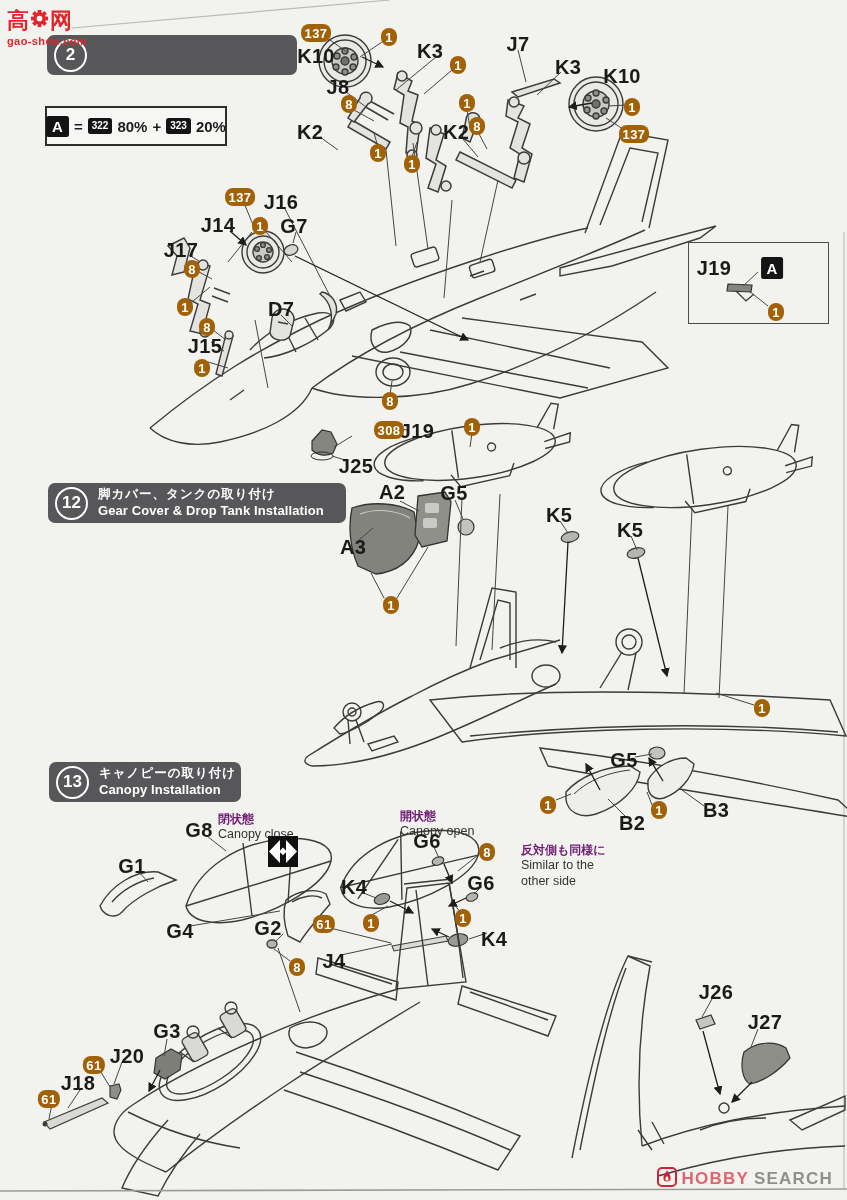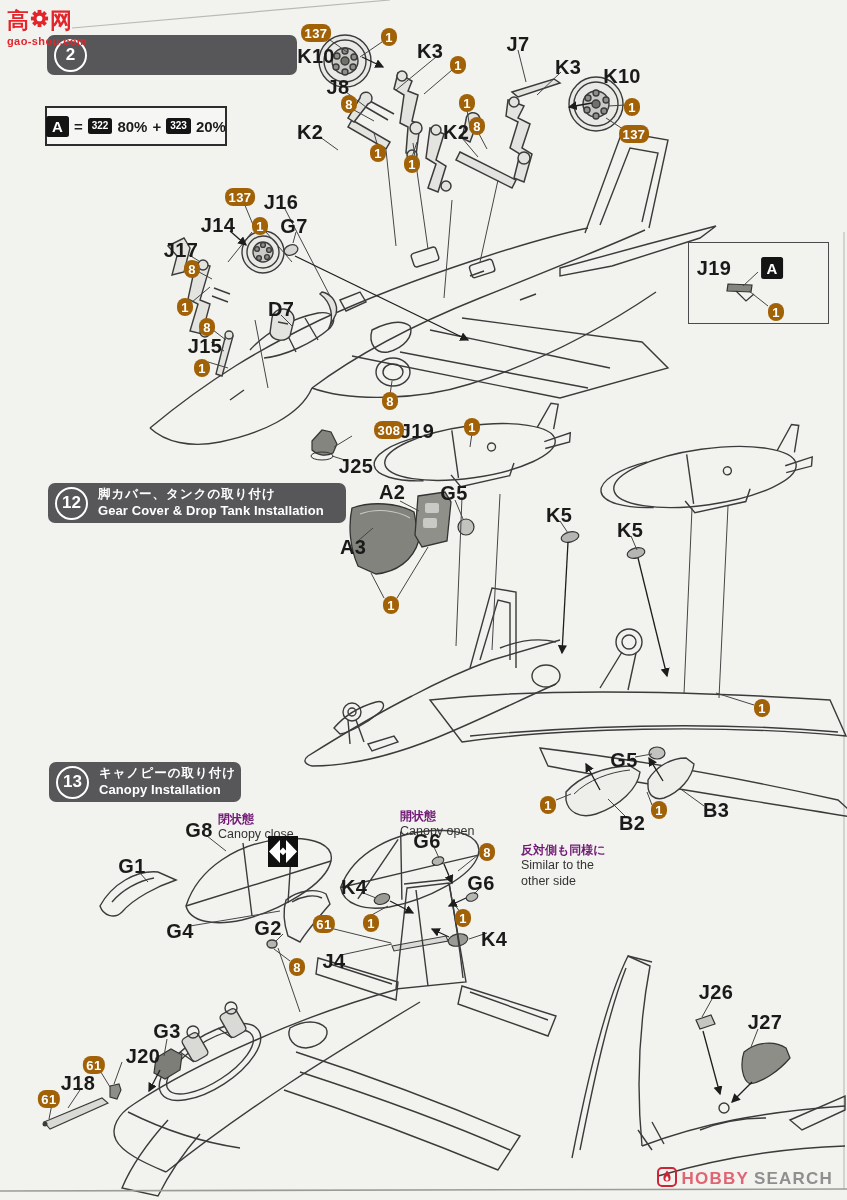--- a/index.html
+++ b/index.html
@@ -473,21 +473,21 @@
     <div class="lbl-part" style="left: 199px; top: 830px;">G8</div>
     <div class="lbl-part" style="left: 132px; top: 866px;">G1</div>
     <div class="lbl-part" style="left: 427px; top: 841px;">G6</div>
     <div class="lbl-part" style="left: 481px; top: 883px;">G6</div>
     <div class="lbl-part" style="left: 354px; top: 887px;">K4</div>
     <div class="lbl-part" style="left: 494px; top: 939px;">K4</div>
     <div class="lbl-part" style="left: 180px; top: 931px;">G4</div>
     <div class="lbl-part" style="left: 268px; top: 928px;">G2</div>
     <div class="lbl-part" style="left: 334px; top: 961px;">J4</div>
     <div class="lbl-part" style="left: 167px; top: 1031px;">G3</div>
-    <div class="lbl-part" style="left: 127px; top: 1056px; margin-left: 16px;">J20</div>
+    <div class="lbl-part" style="left: 127px; top: 1056px;">J20</div>
     <div class="lbl-part" style="left: 78px; top: 1083px;">J18</div>
     <div class="lbl-part" style="left: 716px; top: 992px;">J26</div>
     <div class="lbl-part" style="left: 765px; top: 1022px;">J27</div>
     <div class="lbl-qty" style="left: 316px; top: 33px;">137</div>
     <div class="lbl-qty" style="left: 389px; top: 37px;">1</div>
     <div class="lbl-qty" style="left: 458px; top: 65px;">1</div>
     <div class="lbl-qty" style="left: 349px; top: 104px;">8</div>
     <div class="lbl-qty" style="left: 467px; top: 103px;">1</div>
     <div class="lbl-qty" style="left: 477px; top: 126px;">8</div>
     <div class="lbl-qty" style="left: 378px; top: 153px;">1</div>

